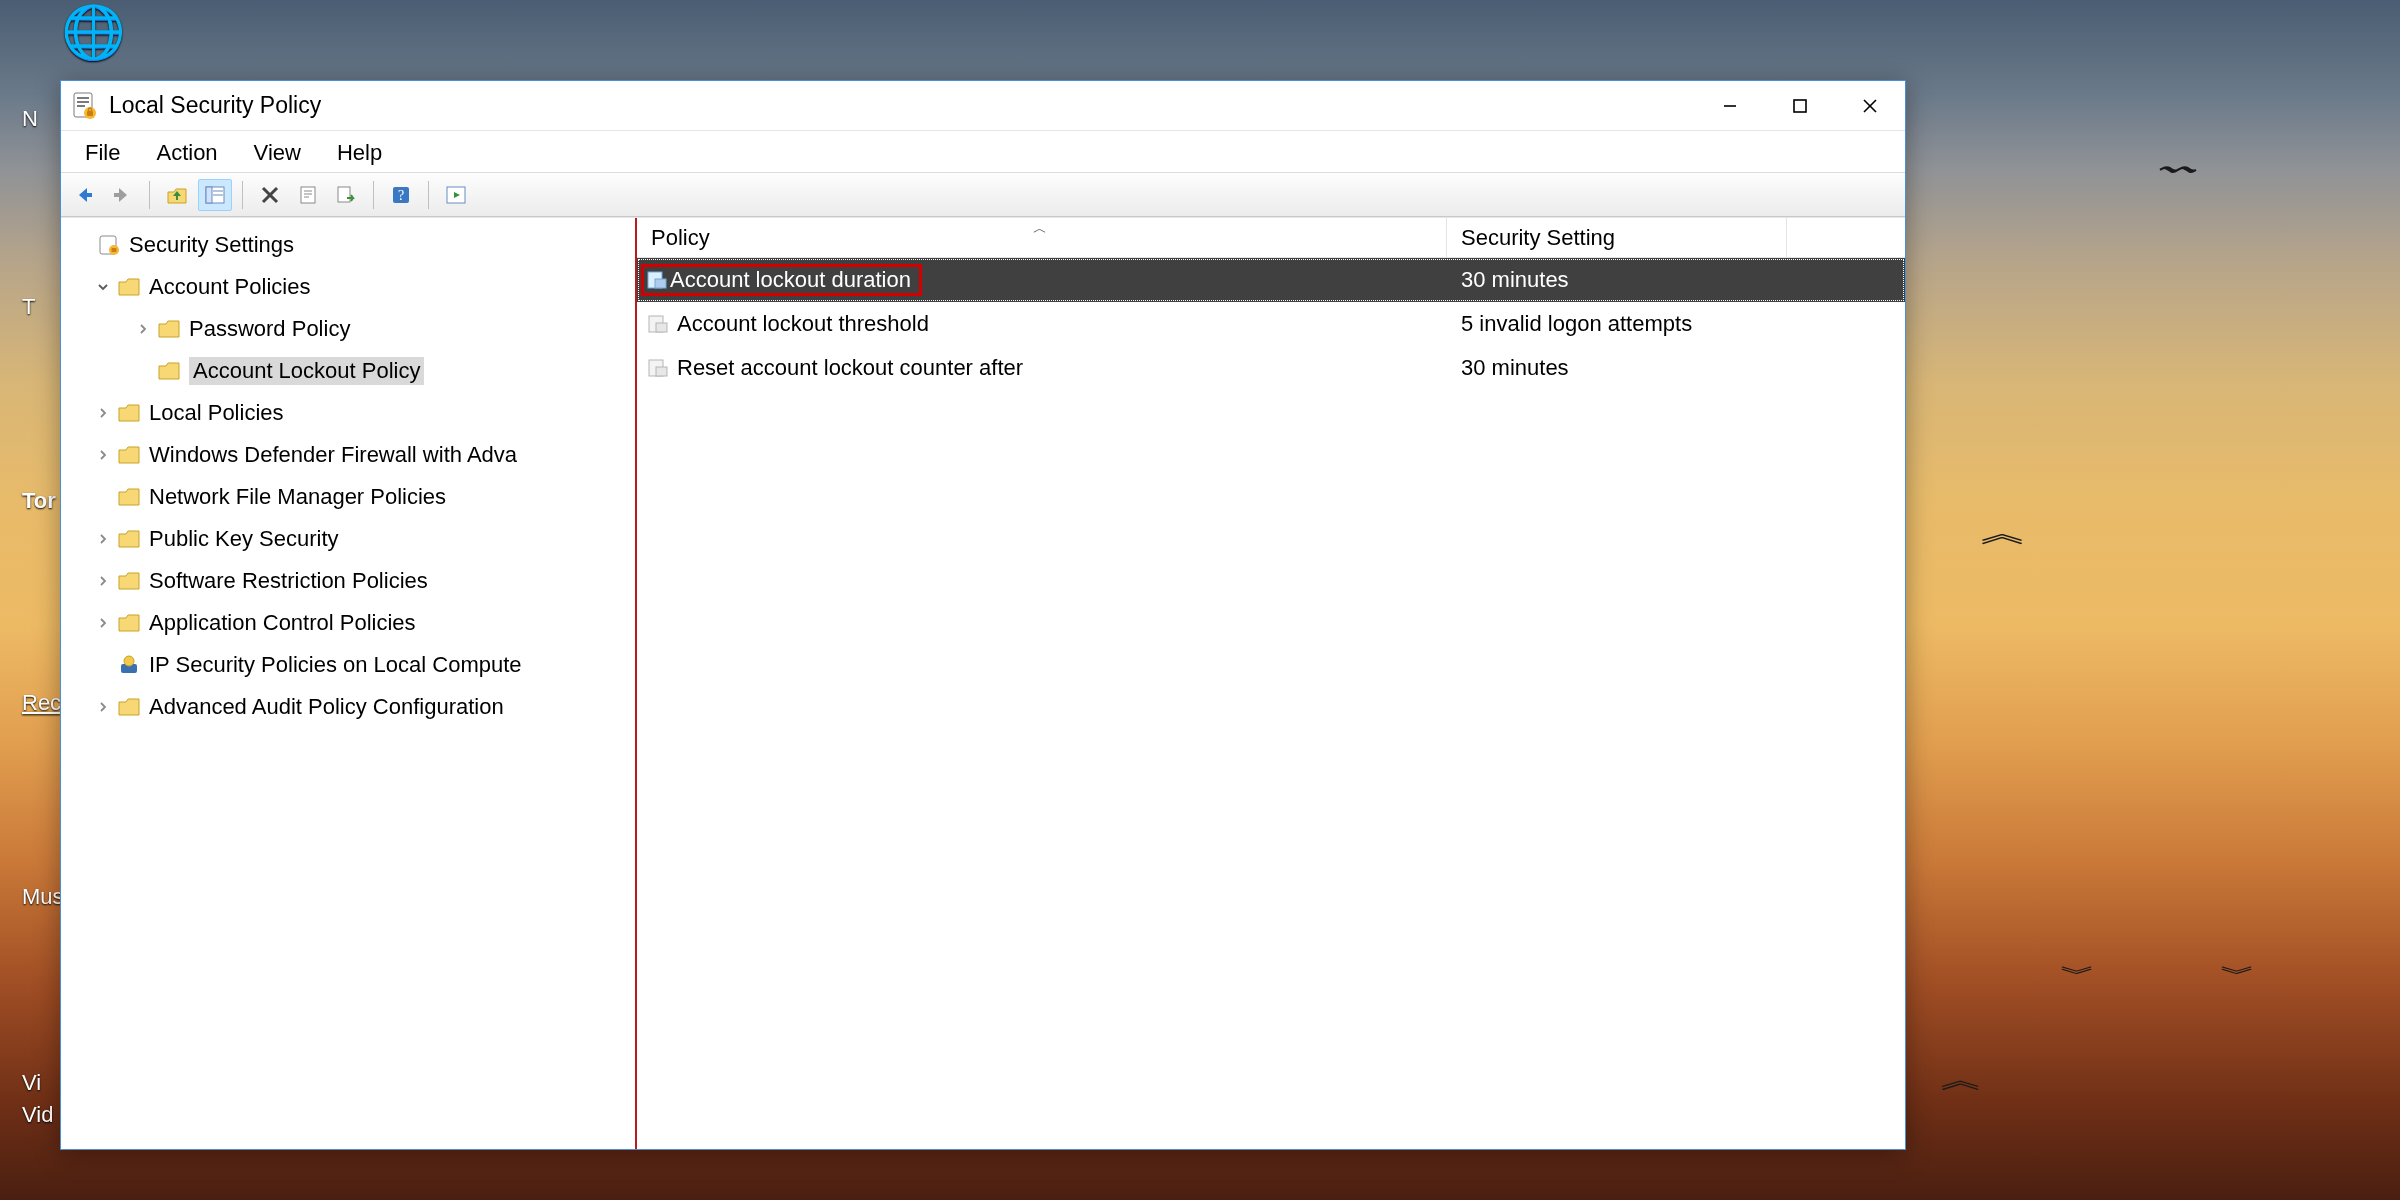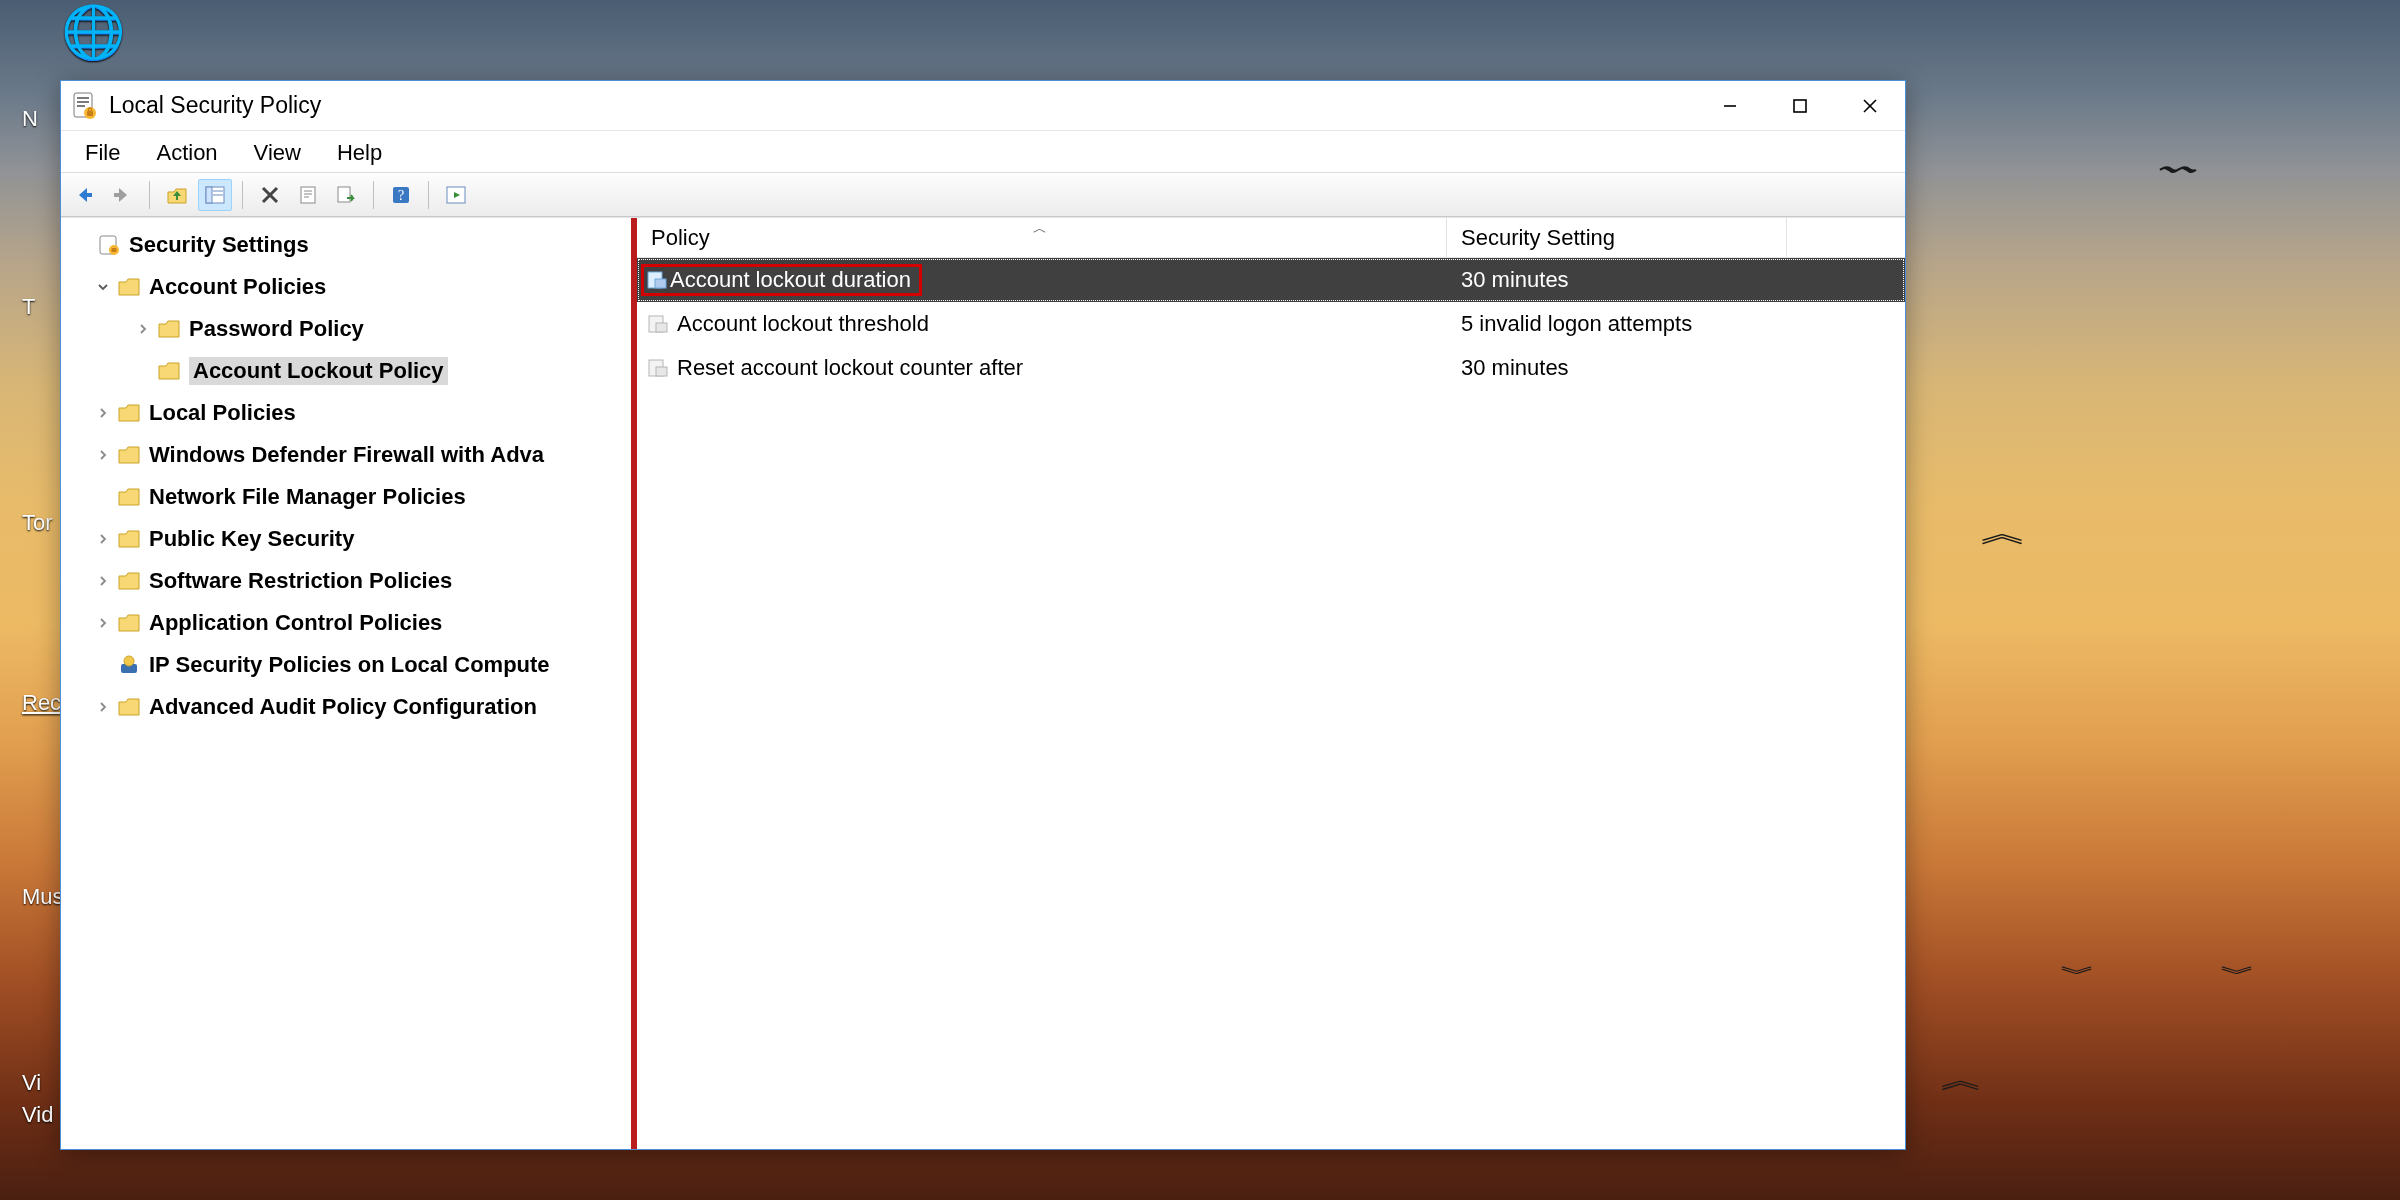--- a/index.html
+++ b/index.html
@@ -38,21 +38,21 @@
   .toolbar {
     height:44px; display:flex; align-items:center; padding:0 6px; gap:4px;
     background:linear-gradient(#fdfdfd,#ececec); border-bottom:1px solid #c9c9c9;
   }
   .tool-sep { width:1px; height:28px; background:#c0c0c0; margin:0 6px; }
   .tool-btn { width:34px; height:32px; display:flex; align-items:center; justify-content:center; border:1px solid transparent; border-radius:2px; }
   .tool-btn.active { background:#cce8ff; border-color:#99d1ff; }
   .tool-btn svg { width:22px; height:22px; }
 
   .client { flex:1; display:flex; overflow:hidden; border-top:1px solid #e5e5e5; }
-  .tree-pane { width:576px; border-right:6px solid #b91c1c; background:#fff; padding:6px 0; overflow:hidden;font-weight:bold; }
+  .tree-pane { width:576px; border-right:2px solid #b91c1c; background:#fff; padding:6px 0; overflow:hidden; }
   .tree-row { display:flex; align-items:center; height:42px; font-size:22px; color:#000; white-space:nowrap; }
   .tree-row.selected .label-wrap { background:#d9d9d9; padding:1px 4px; }
   .twisty { width:24px; display:flex; align-items:center; justify-content:center; color:#6a6a6a; }
   .twisty svg { width:12px; height:12px; }
   .node-icon { width:28px; display:flex; align-items:center; justify-content:center; margin-right:6px; }
   .node-icon svg { width:24px; height:22px; }
   .ind { display:inline-block; }
 
   .list-pane { flex:1; display:flex; flex-direction:column; background:#fff; }
   .list-header { display:flex; height:40px; align-items:stretch; border-bottom:1px solid #e3e3e3; position:relative; }
@@ -78,21 +78,21 @@
   <span class="bird" style="left:1980px; top:500px; font-size:48px;">︽</span>
   <span class="bird" style="left:2060px; top:950px;">︾</span>
   <span class="bird" style="left:2220px; top:950px;">︾</span>
   <span class="bird" style="left:1940px; top:1050px; font-size:44px;">︽</span>
 
   <div class="desktop-icon" style="top:2px;">
     <span class="glyph">🌐</span>
   </div>
   <div class="desktop-label-strip" style="top:106px;">N</div>
   <div class="desktop-label-strip" style="top:294px;">T</div>
-  <div class="desktop-label-strip" style="top:510px;">Tor</div>
+  <div class="desktop-label-strip" style="top:488px;font-weight:bold;">Tor</div>
   <div class="desktop-label-strip" style="top:690px;text-decoration:underline;">Rec</div>
   <div class="desktop-label-strip" style="top:884px;">Mus</div>
   <div class="desktop-label-strip" style="top:1070px;">Vi</div>
   <div class="desktop-label-strip" style="top:1102px;">Vid</div>
 
   <div class="window">
 
     <div class="titlebar">
       <span class="app-icon">
         <svg viewBox="0 0 26 30">

